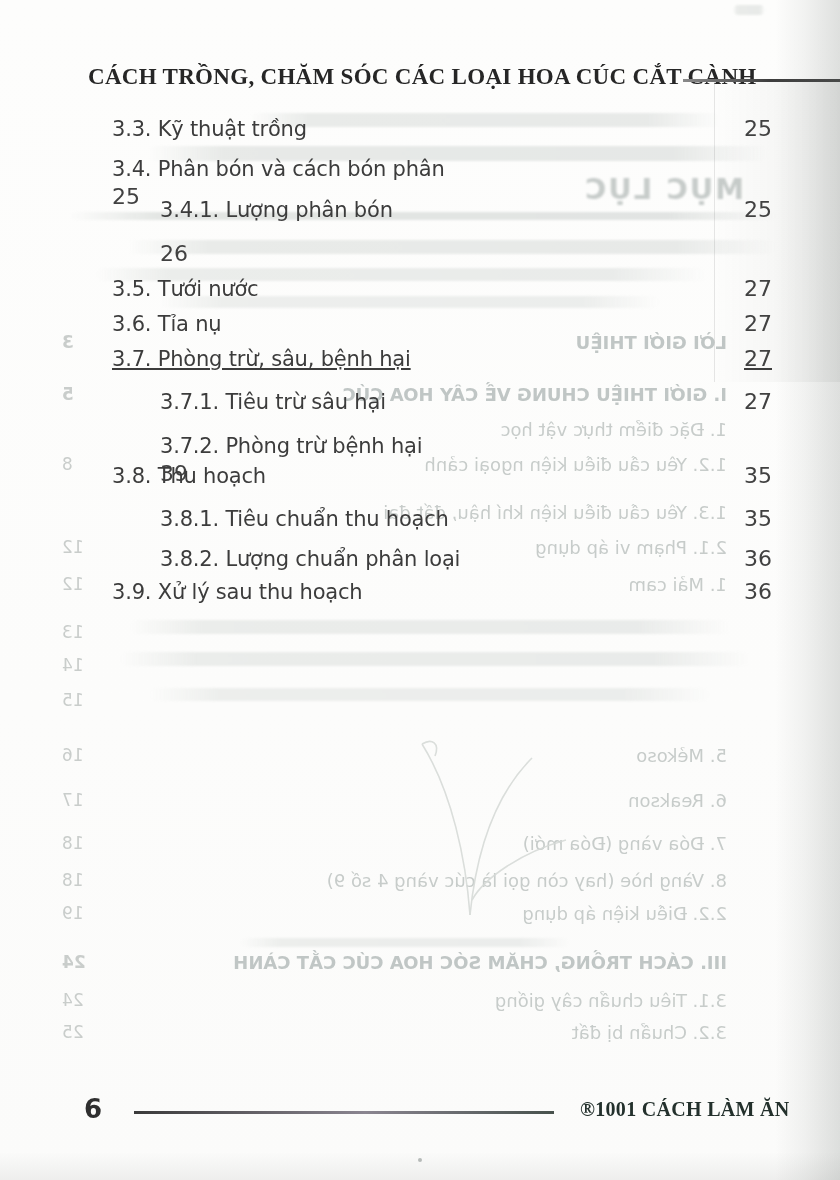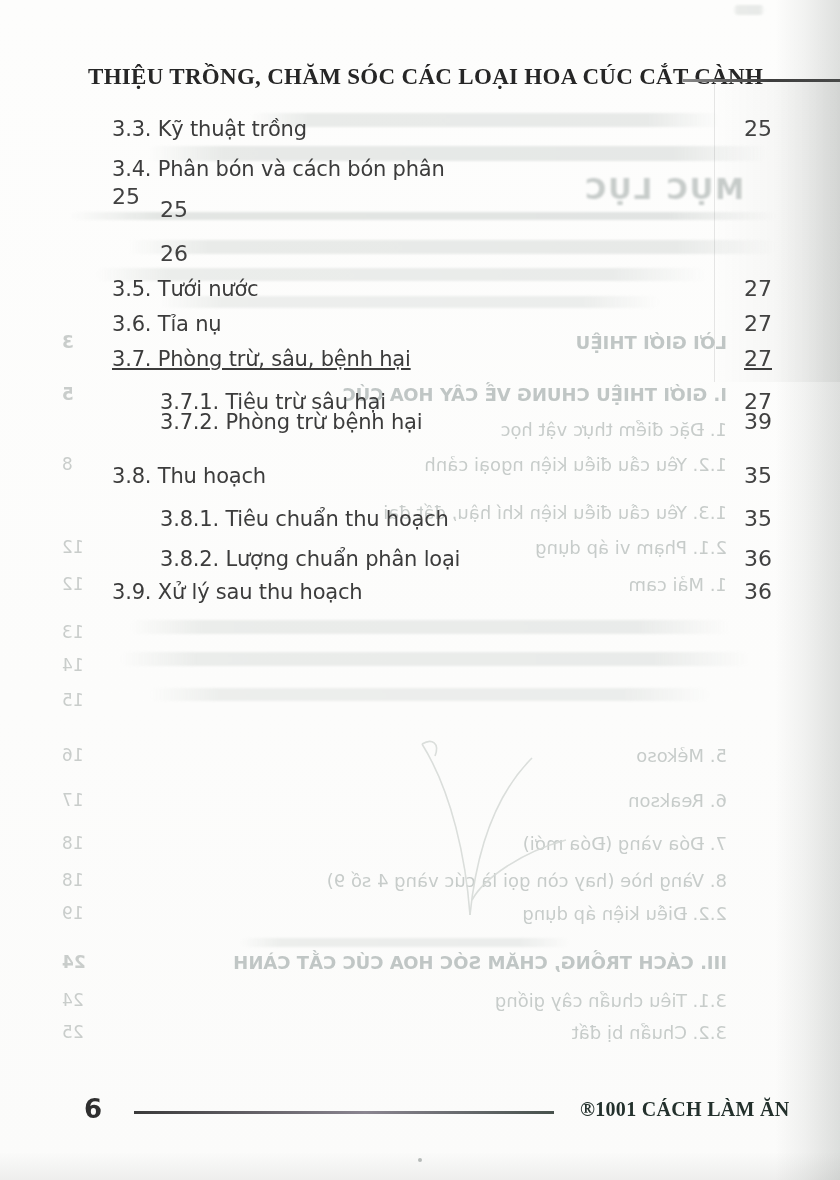--- a/index.html
+++ b/index.html
@@ -199,33 +199,34 @@
     <svg class="sketch" width="220" height="200" viewBox="0 0 220 200">
       <g fill="none" stroke="#d5d9d6" stroke-width="1.6" opacity="0.85">
         <path d="M90 185 C 86 130, 72 62, 42 14"></path>
         <path d="M90 185 C 96 125, 112 68, 152 28"></path>
         <path d="M92 170 C 104 148, 142 122, 186 110"></path>
         <path d="M42 14 C 52 8, 60 13, 55 26"></path>
       </g>
     </svg>
   </div>
 
-  <div class="header-title">THIỆU TRỒNG, CHĂM SÓC CÁC LOẠI HOA CÚC CẮT CÀNH</div>
+  <div class="header-title">CÁCH TRỒNG, CHĂM SÓC CÁC LOẠI HOA CÚC CẮT CÀNH</div>
   <div class="header-rule"></div>
 
   <div class="toc" id="toc-list">
       <div class="toc-row lvl1" style="top: 115px;">
         <span class="toc-label">3.3. Kỹ thuật trồng</span>
         <span class="toc-page">25</span>
       </div>
       <div class="toc-row lvl1" style="top: 155px; flex-direction: column;">
         <span class="toc-label">3.4. Phân bón và cách bón phân</span>
         <span class="toc-page">25</span>
       </div>
       <div class="toc-row lvl2" style="top: 196px;">
+        <span class="toc-label">3.4.1. Lượng phân bón</span>
         <span class="toc-page">25</span>
       </div>
       <div class="toc-row lvl2" style="top: 240px;">
         <span class="toc-page">26</span>
       </div>
       <div class="toc-row lvl1" style="top: 275px;">
         <span class="toc-label">3.5. Tưới nước</span>
         <span class="toc-page">27</span>
       </div>
       <div class="toc-row lvl1" style="top: 310px;">
@@ -233,21 +234,21 @@
         <span class="toc-page">27</span>
       </div>
       <div class="toc-row lvl1" style="top: 345px; text-decoration: underline;">
         <span class="toc-label">3.7. Phòng trừ, sâu, bệnh hại</span>
         <span class="toc-page">27</span>
       </div>
       <div class="toc-row lvl2" style="top: 388px;">
         <span class="toc-label">3.7.1. Tiêu trừ sâu hại</span>
         <span class="toc-page">27</span>
       </div>
-      <div class="toc-row lvl2" style="top: 408px;">
+      <div class="toc-row lvl2" style="top: 432px; flex-direction: column;">
         <span class="toc-label">3.7.2. Phòng trừ bệnh hại</span>
         <span class="toc-page">39</span>
       </div>
       <div class="toc-row lvl1" style="top: 462px;">
         <span class="toc-label">3.8. Thu hoạch</span>
         <span class="toc-page">35</span>
       </div>
       <div class="toc-row lvl2" style="top: 505px;">
         <span class="toc-label">3.8.1. Tiêu chuẩn thu hoạch</span>
         <span class="toc-page">35</span>

